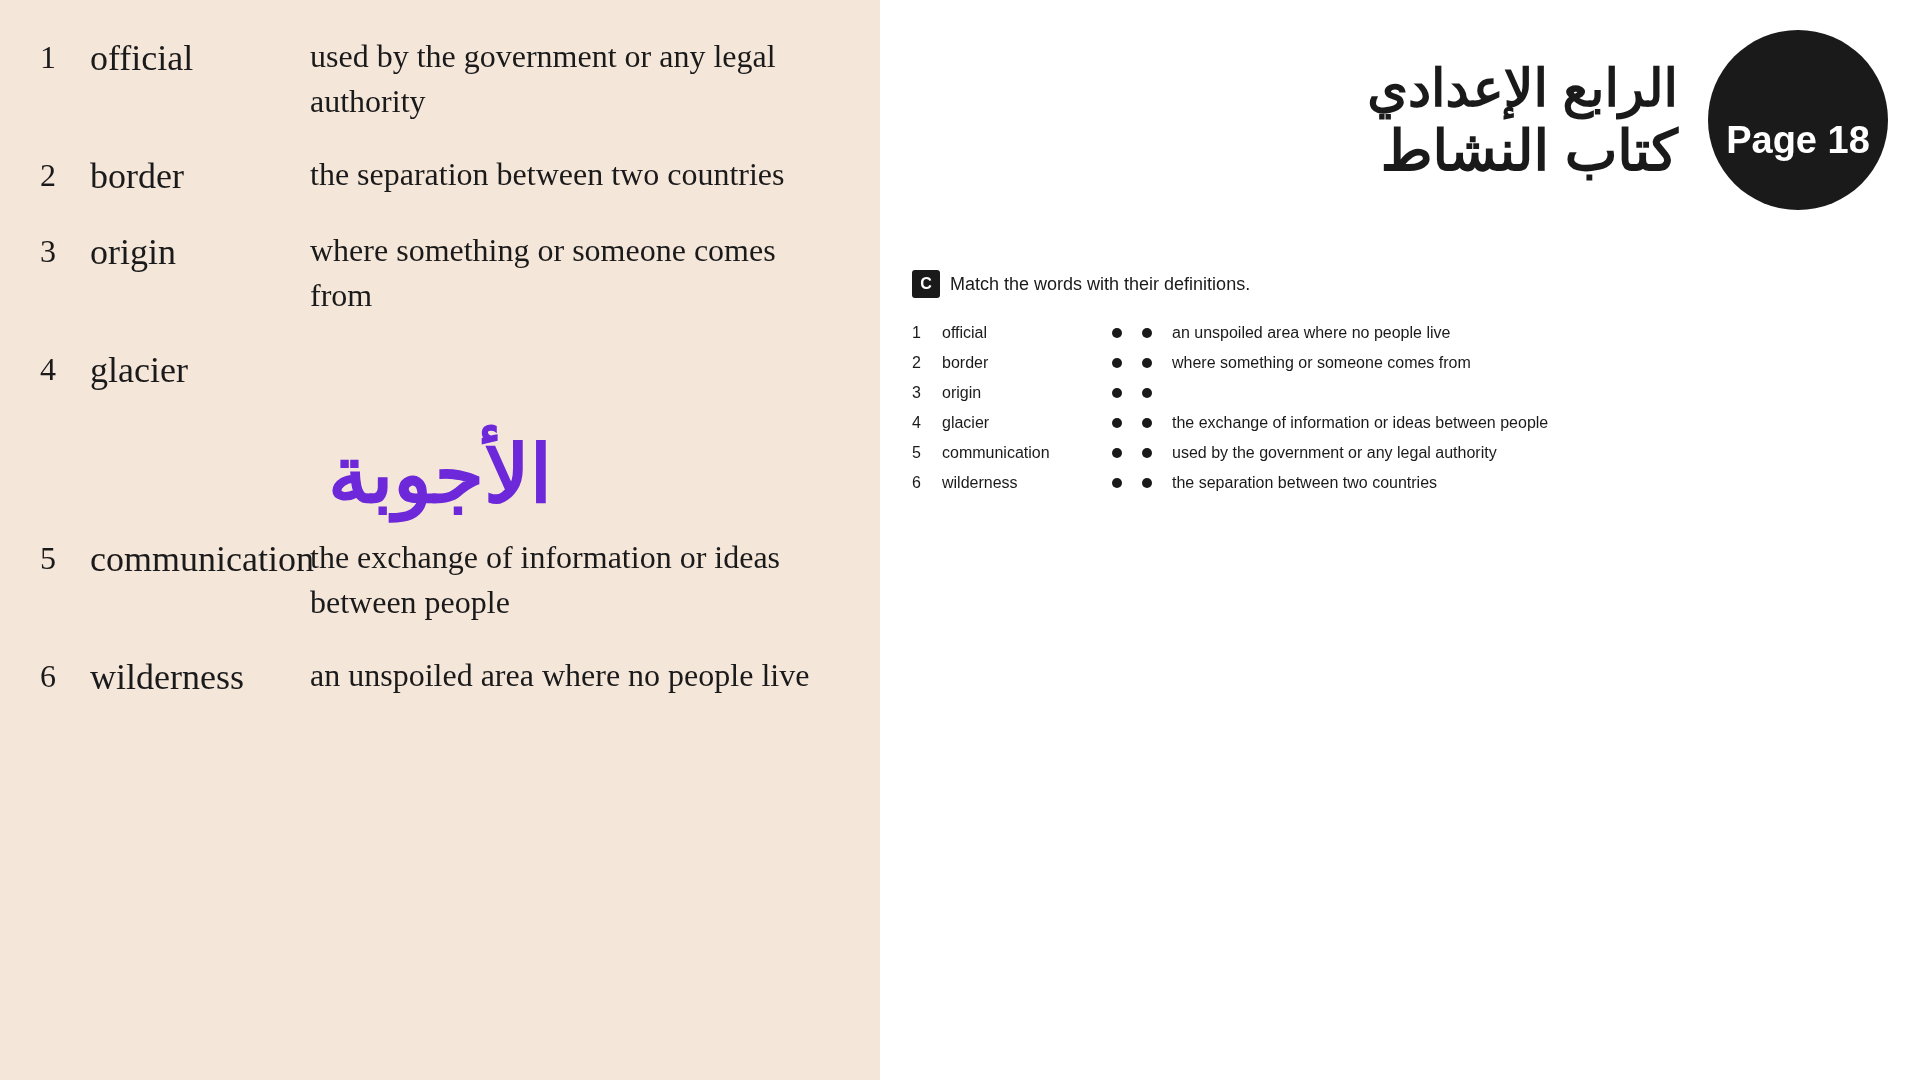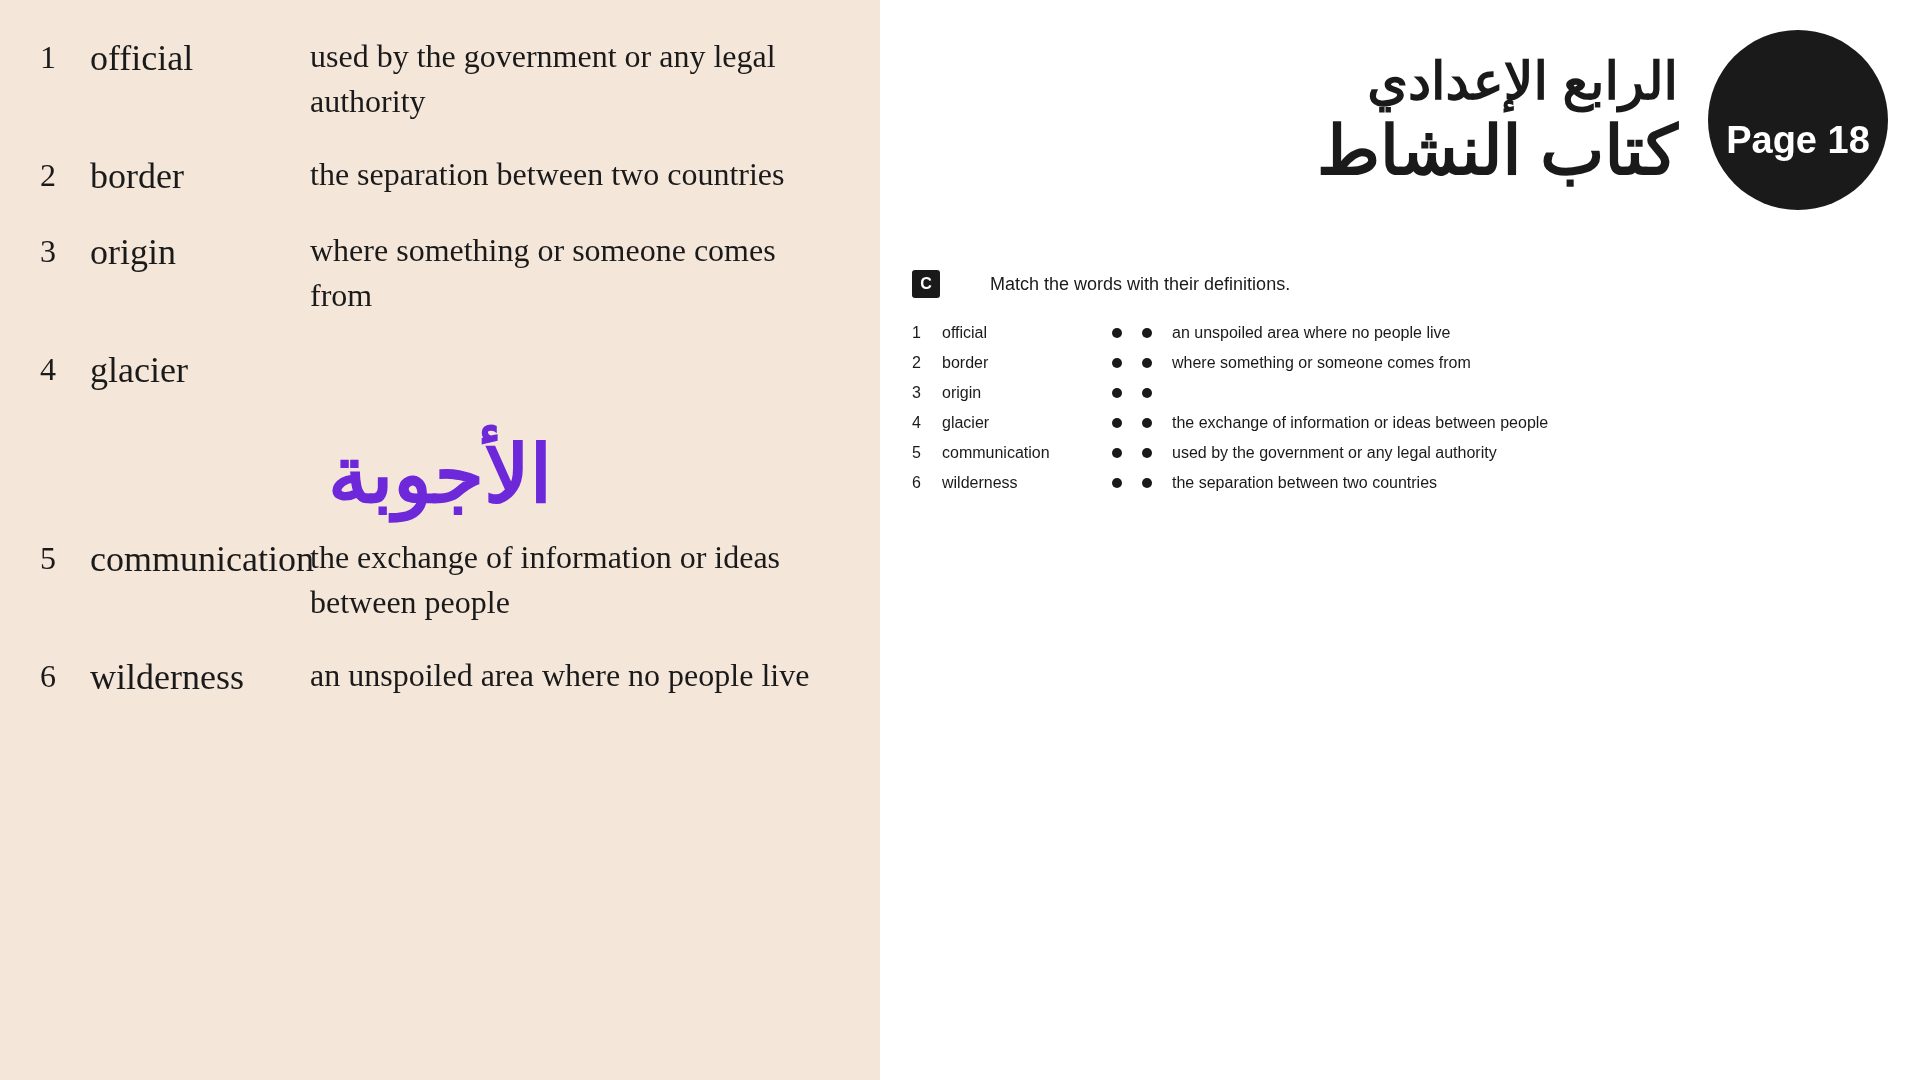--- a/index.html
+++ b/index.html
@@ -91,21 +91,21 @@
 
     .arabic-line1 {
       font-size: 52px;
       font-weight: 700;
       font-family: 'Arial', sans-serif;
       color: #1a1a1a;
       direction: rtl;
     }
 
     .arabic-line2 {
-      font-size: 68px;
+      font-size: 56px;
       font-weight: 700;
       font-family: 'Arial', sans-serif;
       color: #1a1a1a;
       direction: rtl;
     }
 
     .page-circle {
       width: 180px;
       height: 180px;
       background: #1a1a1a;
@@ -150,21 +150,20 @@
       justify-content: center;
       border-radius: 3px;
       flex-shrink: 0;
     }
 
     .exercise-instruction {
       font-size: 18px;
       font-family: 'Arial', sans-serif;
       color: #1a1a1a;
       font-weight: 400;
-      margin-left: 40px;
     }
 
     
     .match-table {
       width: 100%;
       display: flex;
       flex-direction: column;
       gap: 0;
     }
 

